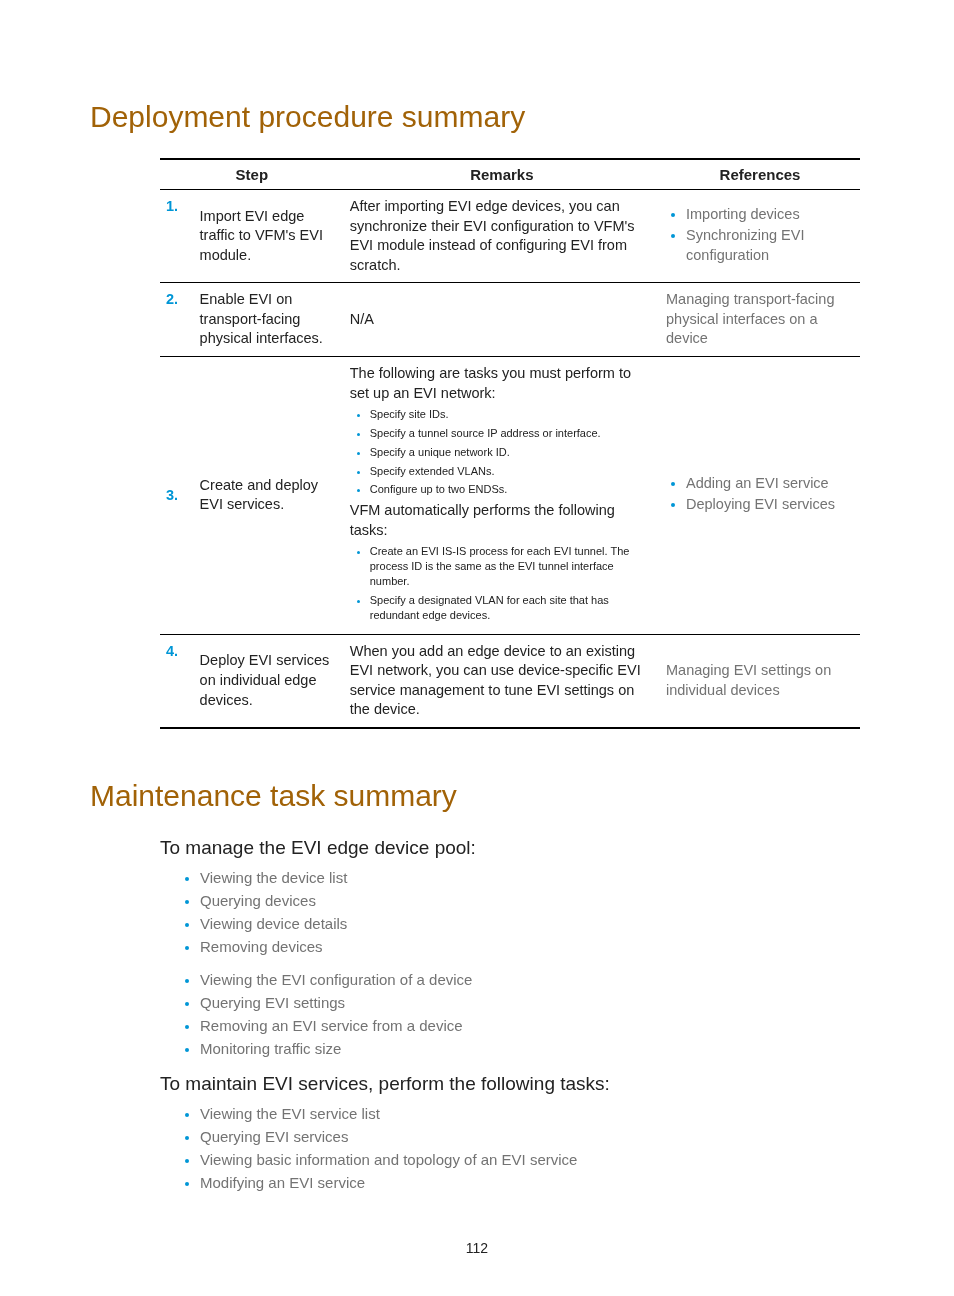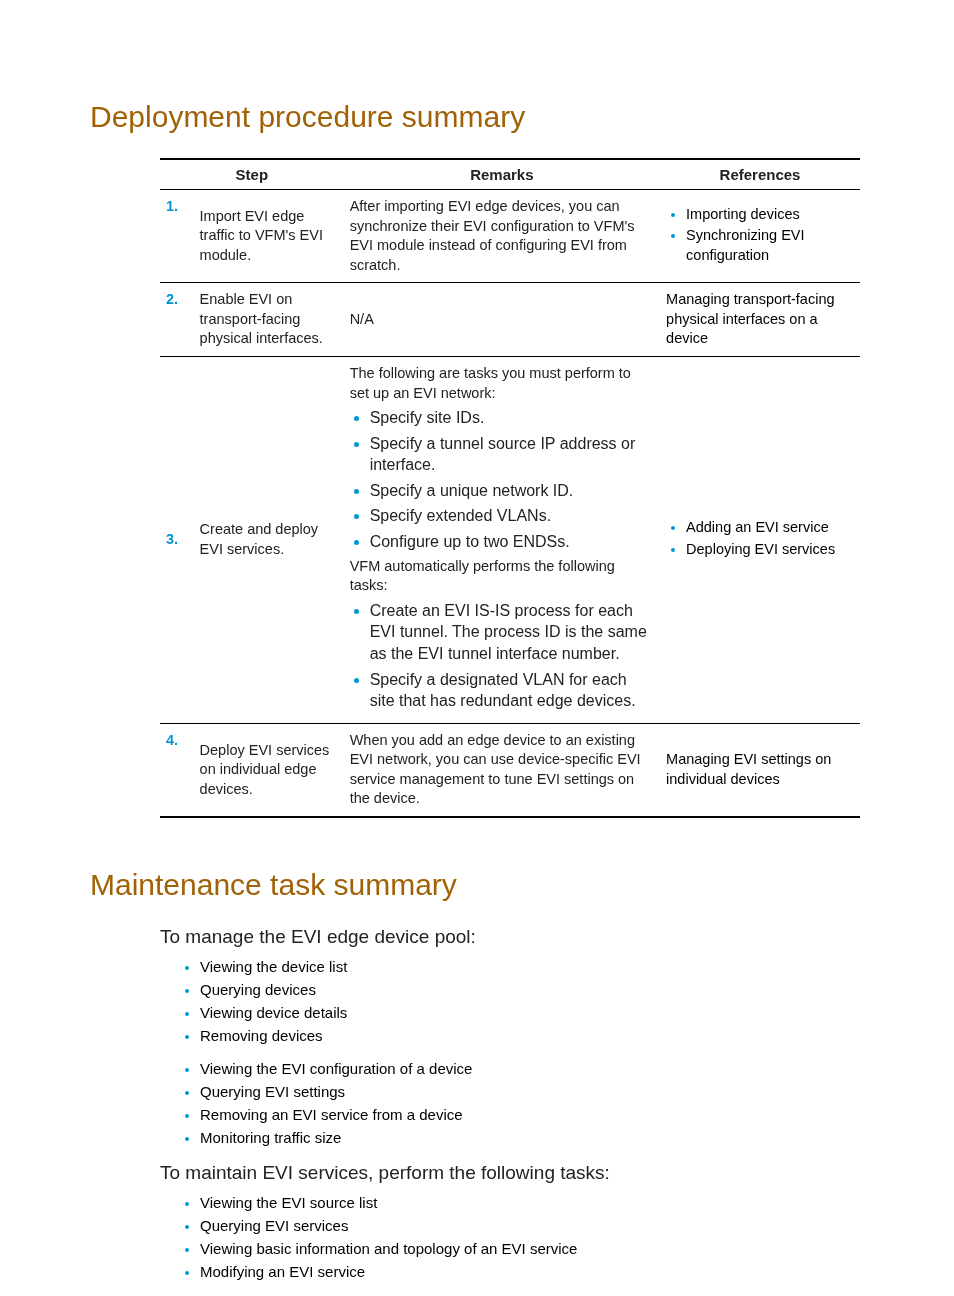--- a/index.html
+++ b/index.html
@@ -62,21 +62,21 @@
   td.step {
     width: 140px;
   }
   td.remarks {
     width: 310px;
   }
   td.refs {
     width: 190px;
   }
   .link {
-    color: #000000;
+    color: #737373;
     cursor: pointer;
     text-align: right;
   }
   ul.refs-list {
     list-style: disc;
     margin: 0;
     padding-left: 20px;
   }
   ul.refs-list li::marker {
     color: #0096d6;
@@ -87,21 +87,21 @@
   ul.inner-list {
     list-style: disc;
     margin: 4px 0;
     padding-left: 20px;
   }
   ul.inner-list li::marker {
     color: #0096d6;
   }
   ul.inner-list li {
     margin-bottom: 4px;
-    font-size: 16px;
+    font-size: 11px;
   }
   .section-intro {
     margin: 0 0 10px 70px;
     font-size: 19px;
   }
   ul.body-list {
     list-style: disc;
     margin: 0 0 16px 90px;
     padding-left: 20px;
   }
@@ -211,19 +211,20 @@
 
   <ul class="body-list">
     <li><span class="link">Viewing the EVI configuration of a device</span></li>
     <li><span class="link">Querying EVI settings</span></li>
     <li><span class="link">Removing an EVI service from a device</span></li>
     <li><span class="link">Monitoring traffic size</span></li>
   </ul>
 
   <p class="section-intro">To maintain EVI services, perform the following tasks:</p>
   <ul class="body-list">
-    <li><span class="link">Viewing the EVI source list</span></li>
+    <li><span class="link">Viewing the EVI service list</span></li>
     <li><span class="link">Querying EVI services</span></li>
     <li><span class="link">Viewing basic information and topology of an EVI service</span></li>
     <li><span class="link">Modifying an EVI service</span></li>
   </ul>
 
+  <div class="page-num">112</div>
 </div>
 
 </body></html>

